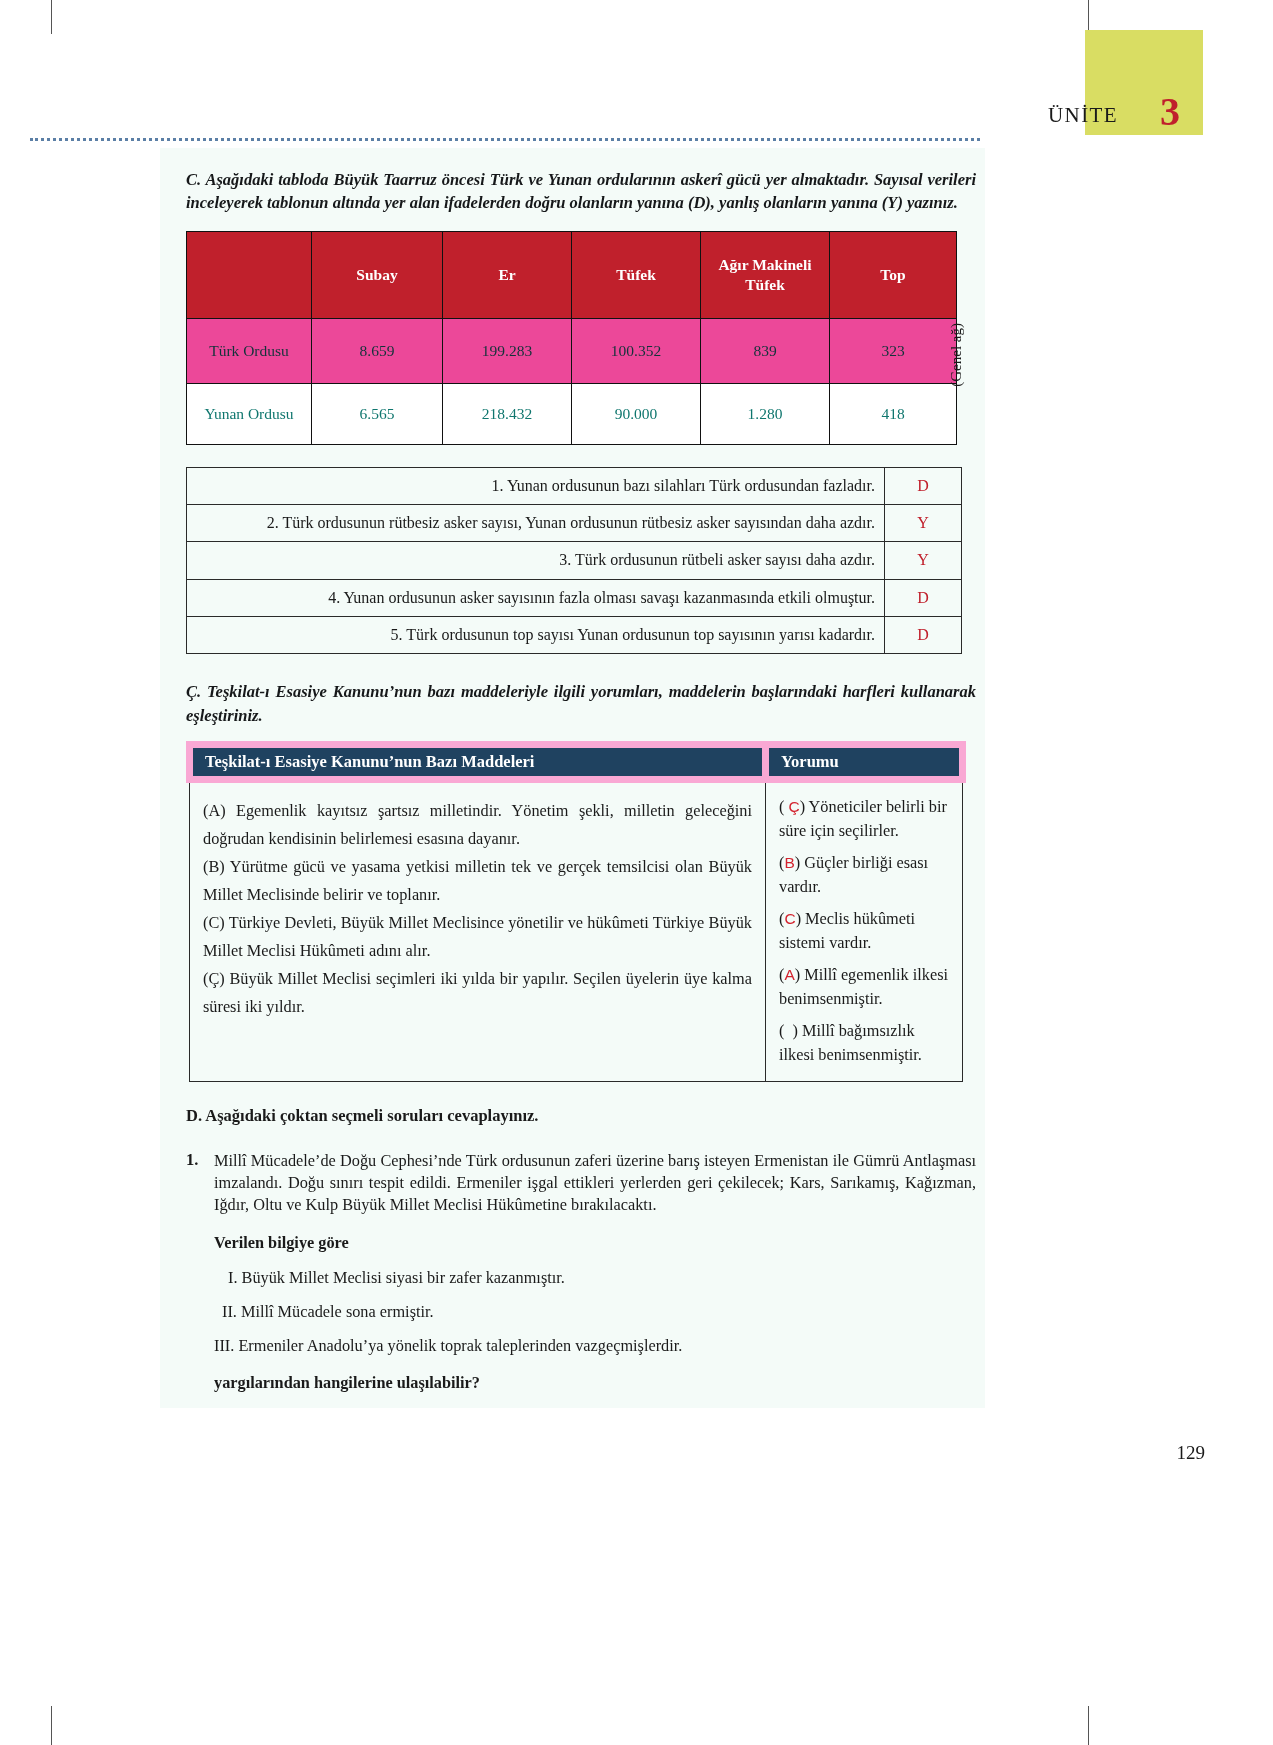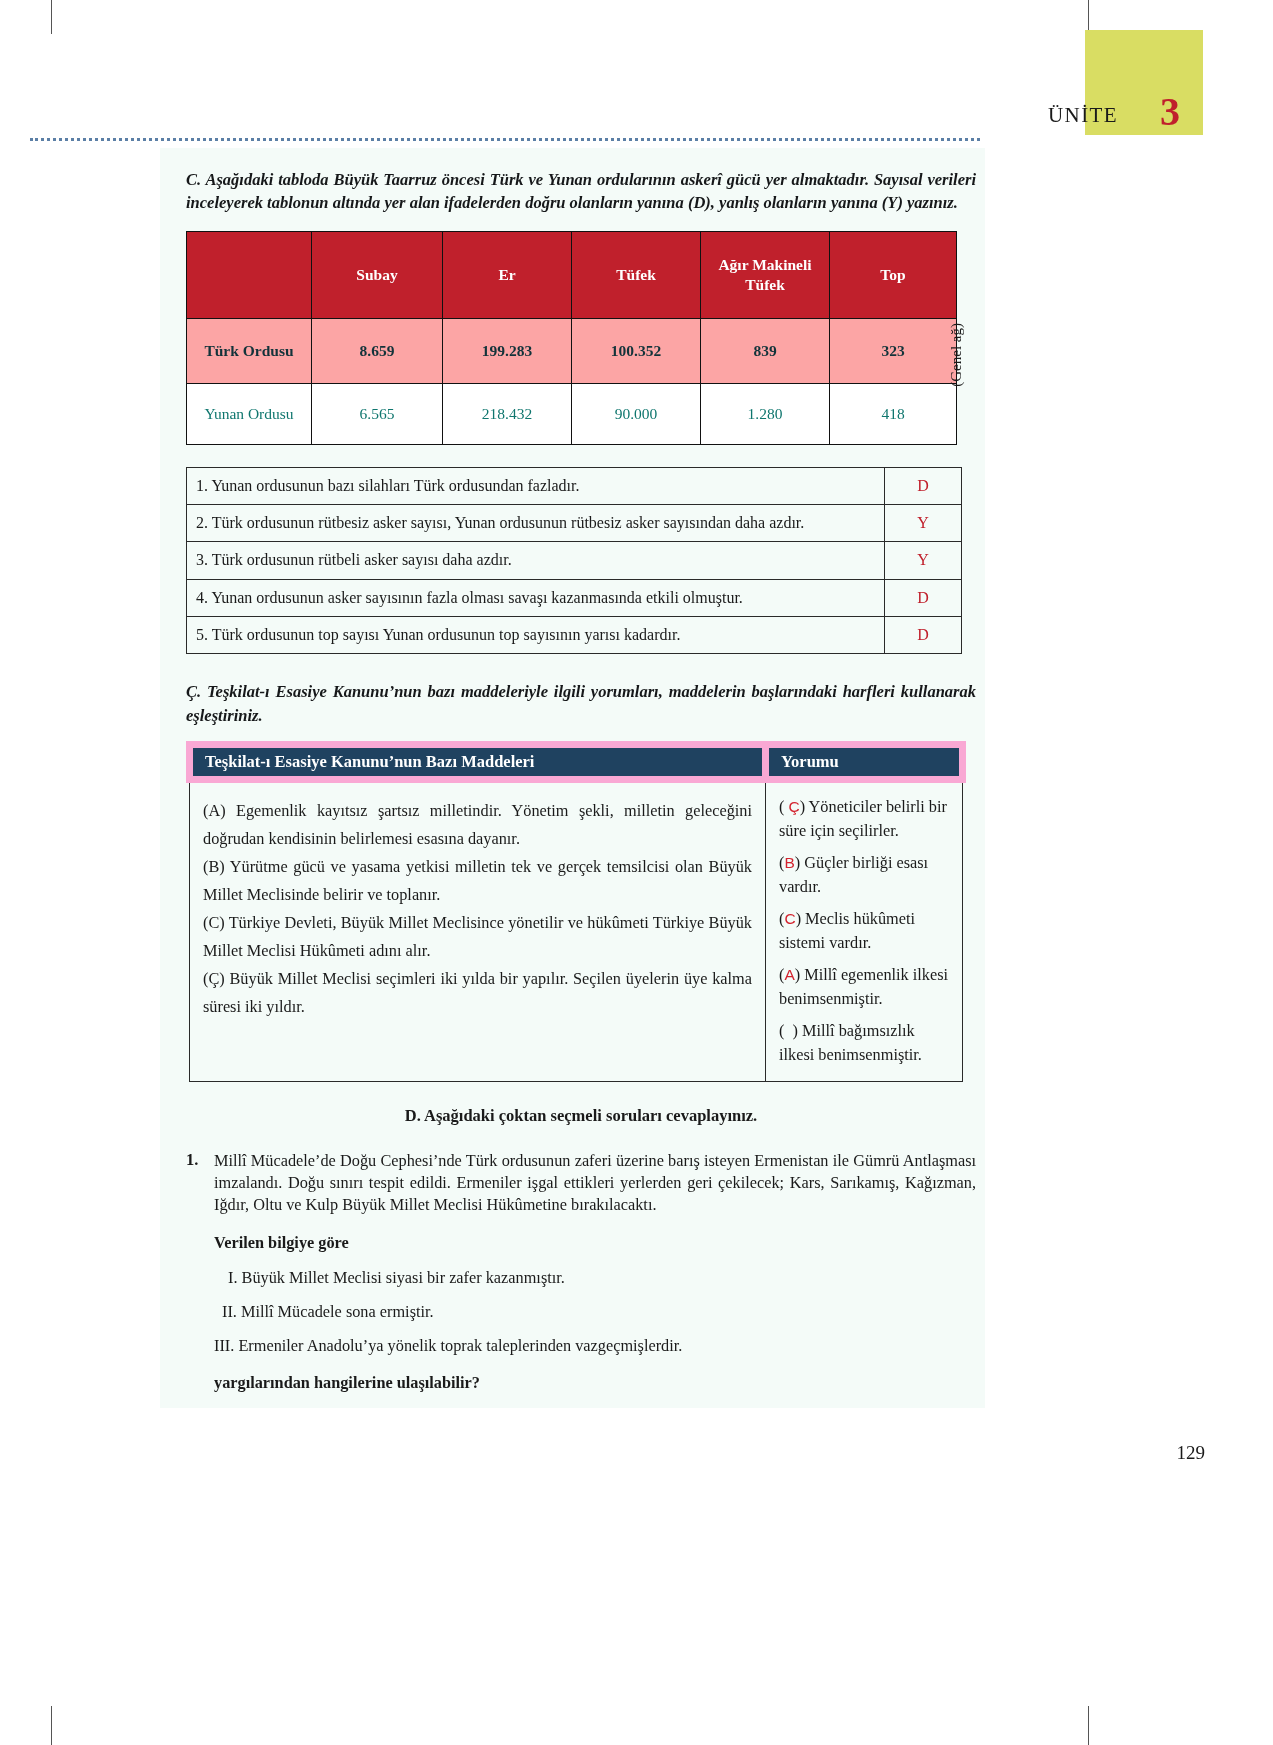--- a/index.html
+++ b/index.html
@@ -87,21 +87,20 @@
     line-height: 1.42;
     text-align: justify;
     margin: 0 0 16px 0;
     color: #16181a;
     font-style: italic;
   }
   .prompt-d {
     font-size: 16.5px;
     font-weight: bold;
     margin: 0 0 12px 0;
-    text-align: center;
   }
 
   
   table.data-table {
     border-collapse: collapse;
     width: 752px;
     table-layout: fixed;
     margin: 0;
   }
   table.data-table th,
@@ -116,24 +115,23 @@
     color: #ffffff;
     font-weight: bold;
     height: 84px;
     line-height: 1.25;
     font-size: 15.5px;
   }
   table.data-table thead th.corner {
     background: #c0202c;
   }
   tr.row-turk td {
-    background: #fca5a5;
+    background: #ec4899;
     color: #12333a;
     height: 62px;
-    font-weight: bold;
   }
   tr.row-yunan td {
     background: #ffffff;
     color: #0f766e;
     height: 58px;
   }
   td.rowhead {
     line-height: 1.5;
     font-size: 15.5px;
   }
@@ -161,21 +159,21 @@
     margin-top: 22px;
   }
   table.statements td {
     border: 1px solid #2a2a2a;
     font-size: 16px;
     padding: 7px 9px 8px 9px;
     line-height: 1.33;
     vertical-align: middle;
   }
   table.statements td.stmt {
-    text-align: left;
+    text-align: right;
   }
   table.statements td.ans {
     width: 58px;
     text-align: center;
     color: #c0202c;
     font-size: 16px;
   }
 
   
   table.match {

